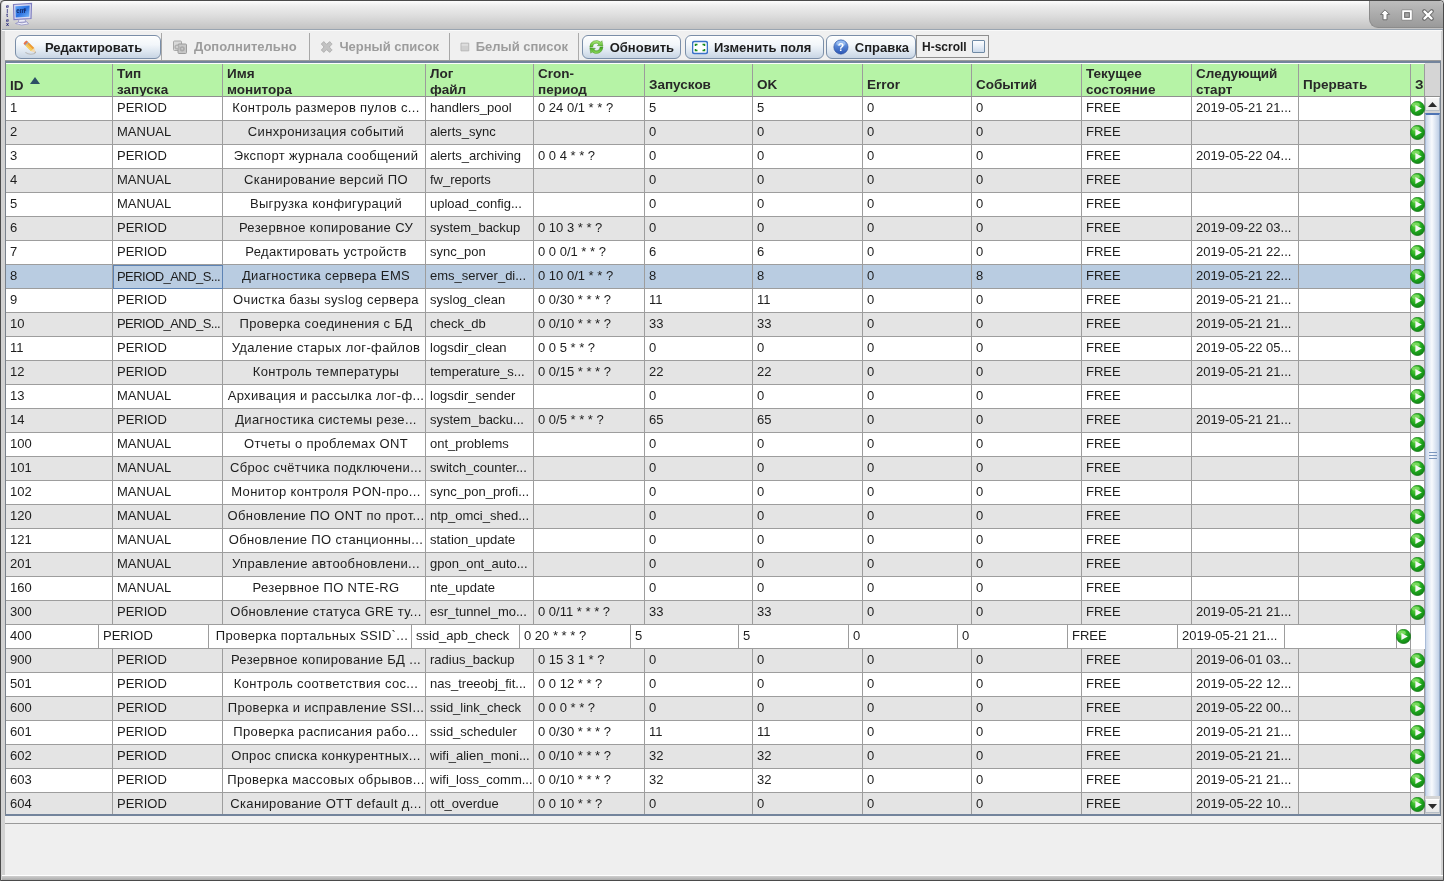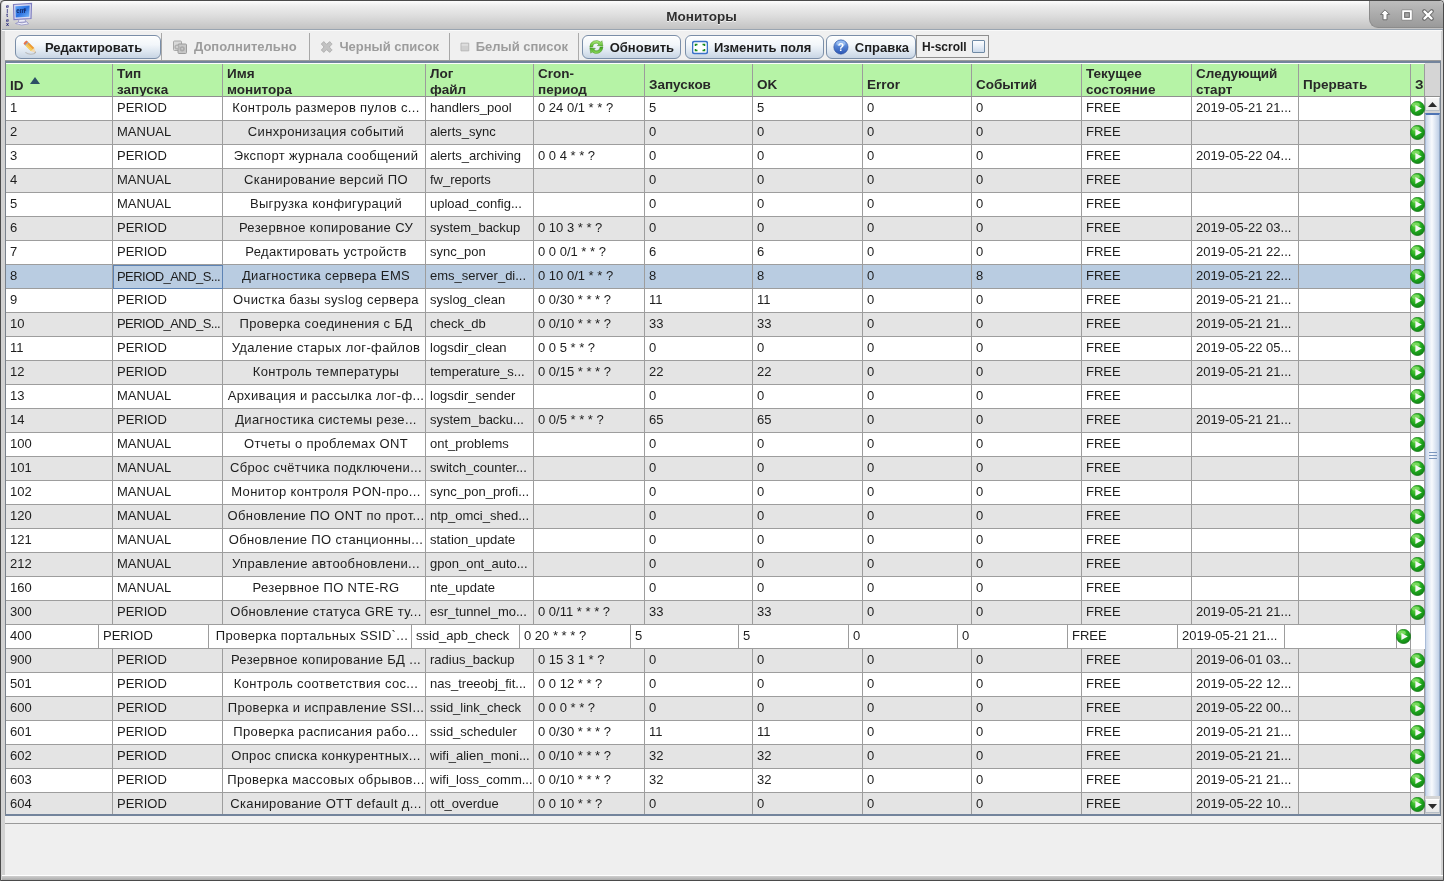--- a/index.html
+++ b/index.html
@@ -93,21 +93,20 @@
             <text x="1" y="19.5">e</text>
             <text x="1" y="24">x</text>
           </g>
           <path d="M8.5 2.5 L26.5 1.5 L26 16.5 L9 17.5 Z" fill="#dcdcf4" stroke="#7f7fc0" stroke-width="1.2"></path>
           <path d="M10.3 4.3 L24.7 3.5 L24.3 14.7 L10.7 15.5 Z" fill="url(#scr)"></path>
           <text x="11.2" y="11.2" font-family="Liberation Sans,sans-serif" font-size="6.4" font-weight="bold" fill="#122a6a">em</text>
           <text x="18.6" y="9.4" font-family="Liberation Sans,sans-serif" font-size="5.2" font-weight="bold" fill="#122a6a">s</text>
           <path d="M14 17.5 L13.2 20.5 L21 19.8 L19.8 17.2 Z" fill="#ececf8" stroke="#8f8fc4" stroke-width="0.8"></path>
           <path d="M10.5 21.5 Q16 24.3 23.5 22 L22 19.8 Q16 21.8 13.5 20.3 Z" fill="#f4f4fc" stroke="#8f8fc4" stroke-width="0.8"></path>
         </svg></div>
-  <div class="title">Мониторы</div>
   <div class="wbtab">
         <svg width="12" height="12" viewBox="0 0 12 12" style="left:9px">
           <path d="M6 0.8 L10.6 5.4 L8 5.4 L8 10.8 L4 10.8 L4 5.4 L1.4 5.4 Z" fill="#fff" stroke="#6e6e6e" stroke-width="1"></path>
         </svg>
         <svg width="12" height="12" viewBox="0 0 12 12" style="left:30.5px">
           <rect x="1.2" y="1.2" width="9.6" height="9.6" fill="none" stroke="#6e6e6e" stroke-width="1"></rect>
           <rect x="2.2" y="2.2" width="7.6" height="7.6" fill="none" stroke="#fff" stroke-width="2"></rect>
           <rect x="3.7" y="3.7" width="4.6" height="4.6" fill="#a6a6a6" stroke="#6e6e6e" stroke-width="1"></rect>
         </svg>
         <svg width="12" height="12" viewBox="0 0 12 12" style="left:52px">
@@ -288,21 +287,21 @@
           <div class="c" style="width:107px">6</div>
           <div class="c" style="width:110px">PERIOD</div>
           <div class="c nm" style="width:203px">Резервное копирование СУ</div>
           <div class="c" style="width:108px">system_backup</div>
           <div class="c" style="width:111px">0 10 3 * * ?</div>
           <div class="c" style="width:108px">0</div>
           <div class="c" style="width:110px">0</div>
           <div class="c" style="width:109px">0</div>
           <div class="c" style="width:110px">0</div>
           <div class="c" style="width:110px">FREE</div>
-          <div class="c" style="width:107px">2019-05-22 03...</div>
+          <div class="c" style="width:107px">2019-09-22 03...</div>
           <div class="c" style="width:112px">&nbsp;</div>
           <div class="c zc" style="width:14px"><svg class="play" width="15" height="15" viewBox="0 0 14 14">
               <circle cx="7" cy="7" r="6.7" fill="url(#pg)"></circle>
               <circle cx="7" cy="7" r="6.7" fill="none" stroke="#0b6e0b" stroke-width="0.5"></circle>
               <ellipse cx="5.4" cy="3.4" rx="3.7" ry="2.0" fill="#86e06a" opacity="0.8"></ellipse>
               <path d="M5.0 3.7 L11 7 L5.0 10.3 Z" fill="#f4f8f4"></path>
             </svg></div>
         </div>
 <div class="row">
           <div class="c" style="width:107px">7</div>
@@ -558,21 +557,21 @@
           <div class="c" style="width:107px">&nbsp;</div>
           <div class="c" style="width:112px">&nbsp;</div>
           <div class="c zc" style="width:14px"><svg class="play" width="15" height="15" viewBox="0 0 14 14">
               <circle cx="7" cy="7" r="6.7" fill="url(#pg)"></circle>
               <circle cx="7" cy="7" r="6.7" fill="none" stroke="#0b6e0b" stroke-width="0.5"></circle>
               <ellipse cx="5.4" cy="3.4" rx="3.7" ry="2.0" fill="#86e06a" opacity="0.8"></ellipse>
               <path d="M5.0 3.7 L11 7 L5.0 10.3 Z" fill="#f4f8f4"></path>
             </svg></div>
         </div>
 <div class="row alt">
-          <div class="c" style="width:107px">212</div>
+          <div class="c" style="width:107px">201</div>
           <div class="c" style="width:110px">MANUAL</div>
           <div class="c nm" style="width:203px">Управление автообновлени...</div>
           <div class="c" style="width:108px">gpon_ont_auto...</div>
           <div class="c" style="width:111px">&nbsp;</div>
           <div class="c" style="width:108px">0</div>
           <div class="c" style="width:110px">0</div>
           <div class="c" style="width:109px">0</div>
           <div class="c" style="width:110px">0</div>
           <div class="c" style="width:110px">FREE</div>
           <div class="c" style="width:107px">&nbsp;</div>

